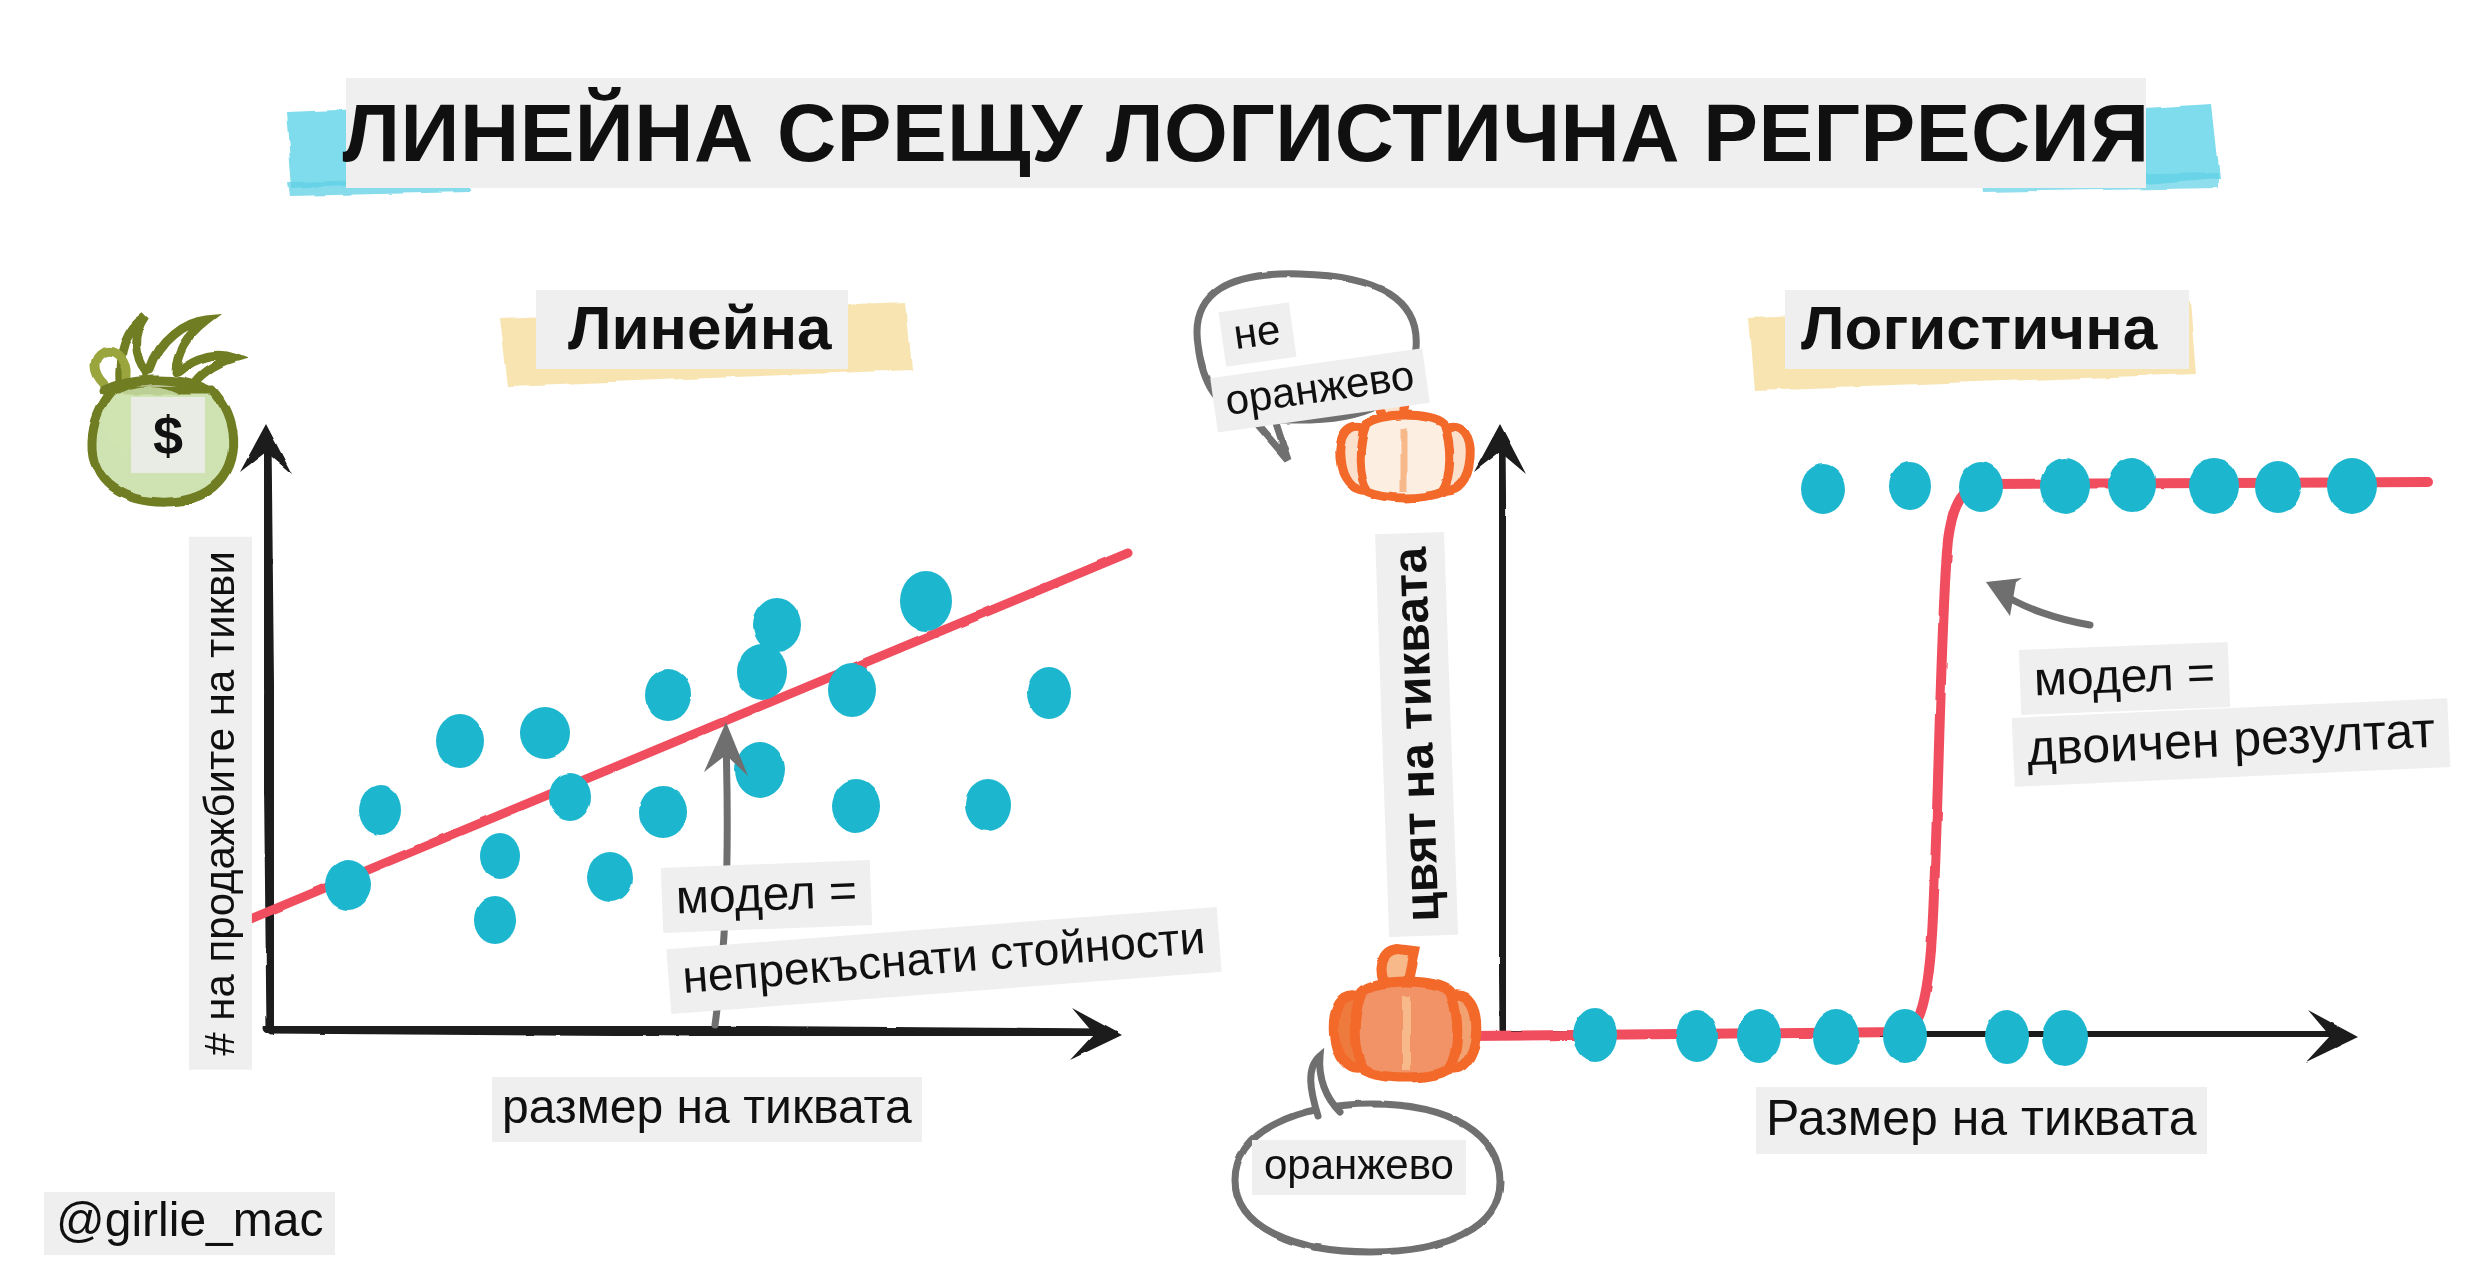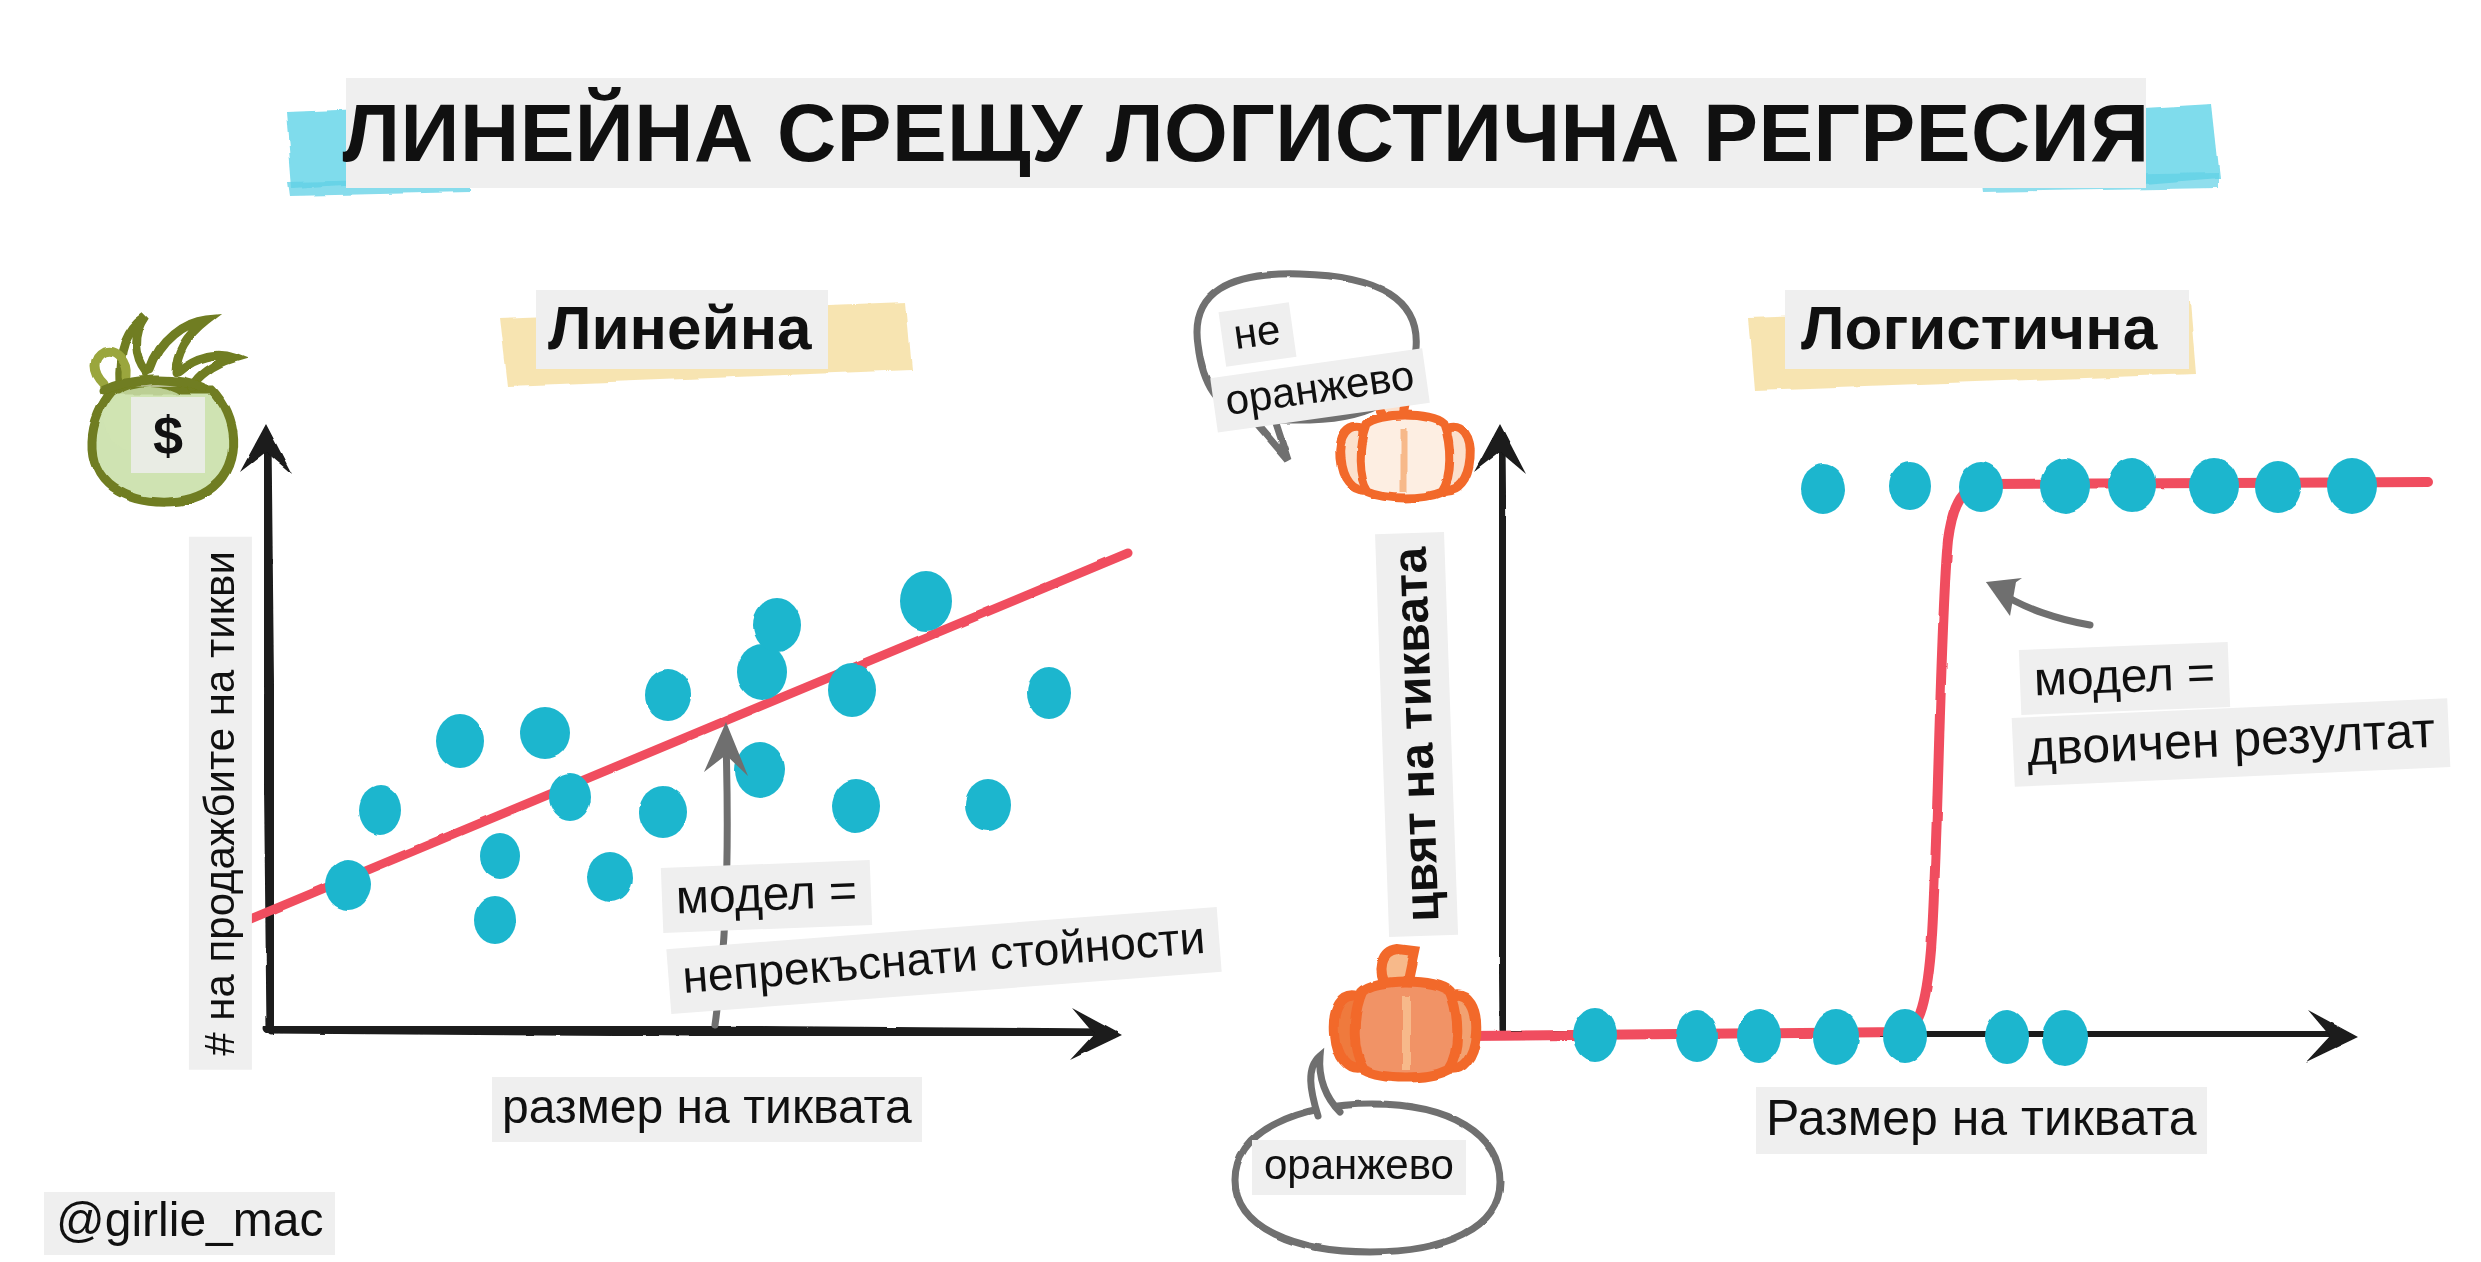--- a/index.html
+++ b/index.html
@@ -49,21 +49,21 @@
     letter-spacing: 0.5px;
     display: flex;
     align-items: center;
     justify-content: center;
     background: transparent;
   }
   
   #linear-heading {
     left: 536px; top: 290px;
     font-size: 62px; font-weight: 700;
-    padding: 6px 16px 10px 12px;
+    padding: 6px 16px 10px 32px;
   }
   #logistic-heading {
     left: 1785px; top: 290px;
     font-size: 62px; font-weight: 700;
     padding: 6px 32px 10px 16px;
   }
   
   #linear-ylabel {
     left: -46px; top: 772px;
     transform: rotate(-90deg);

